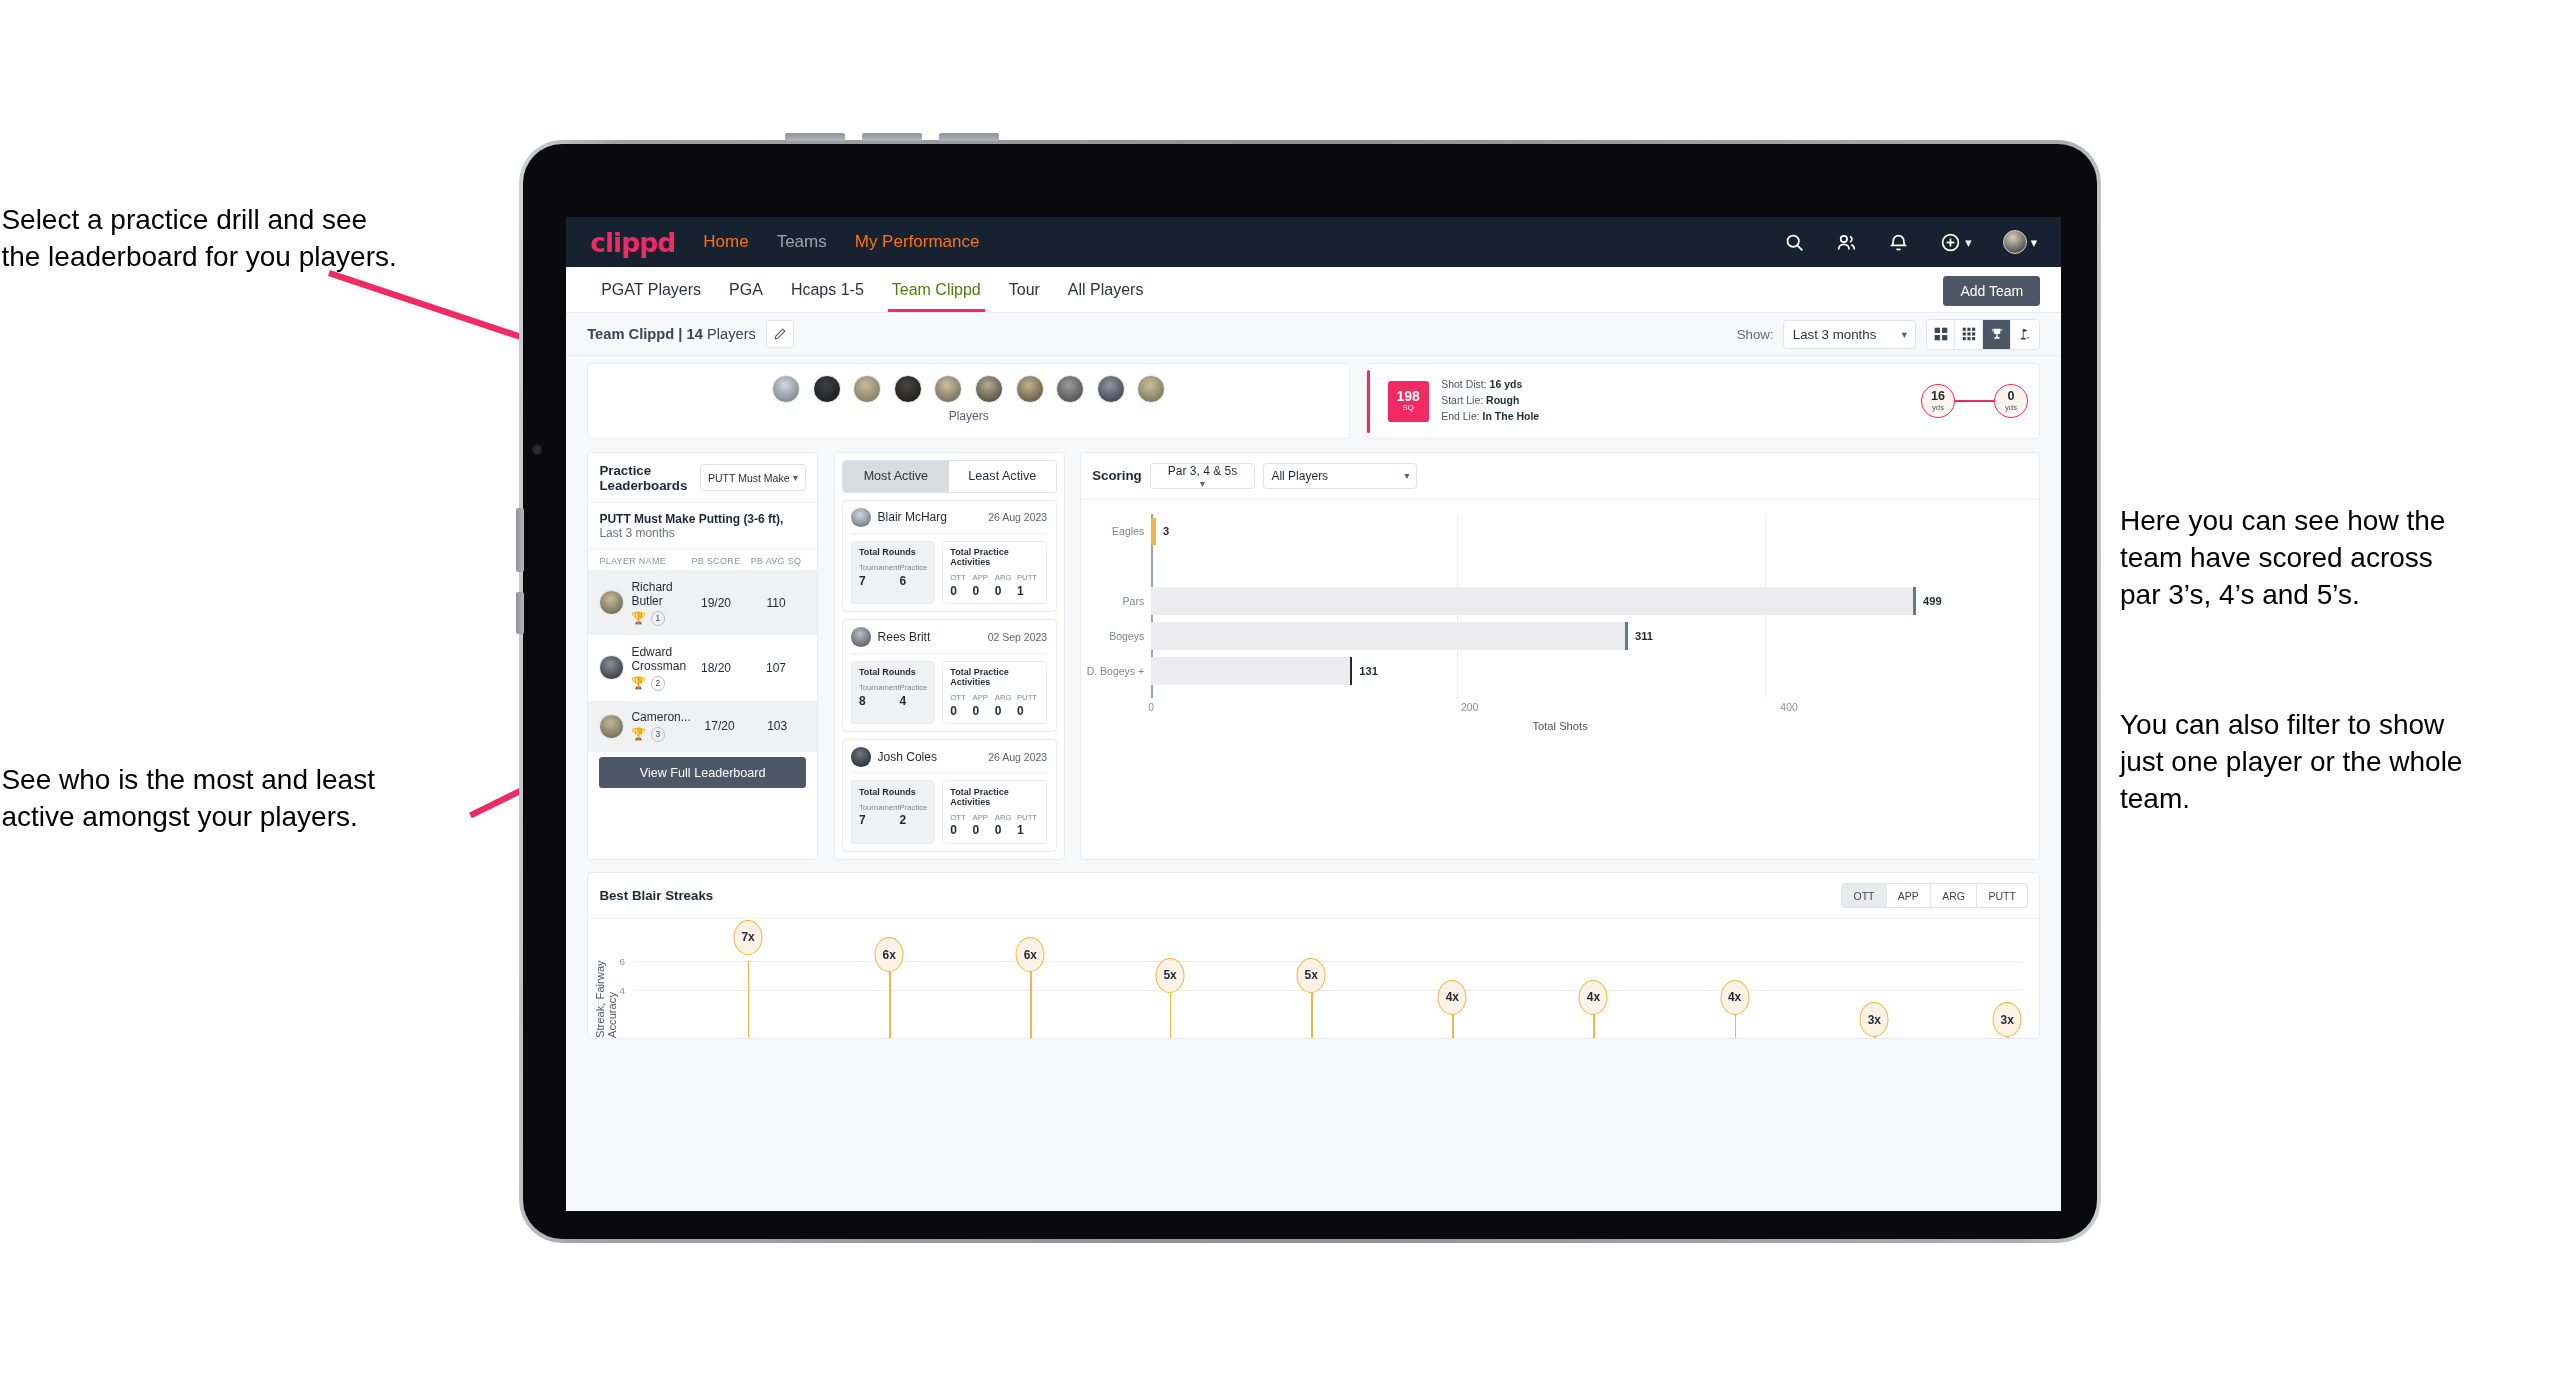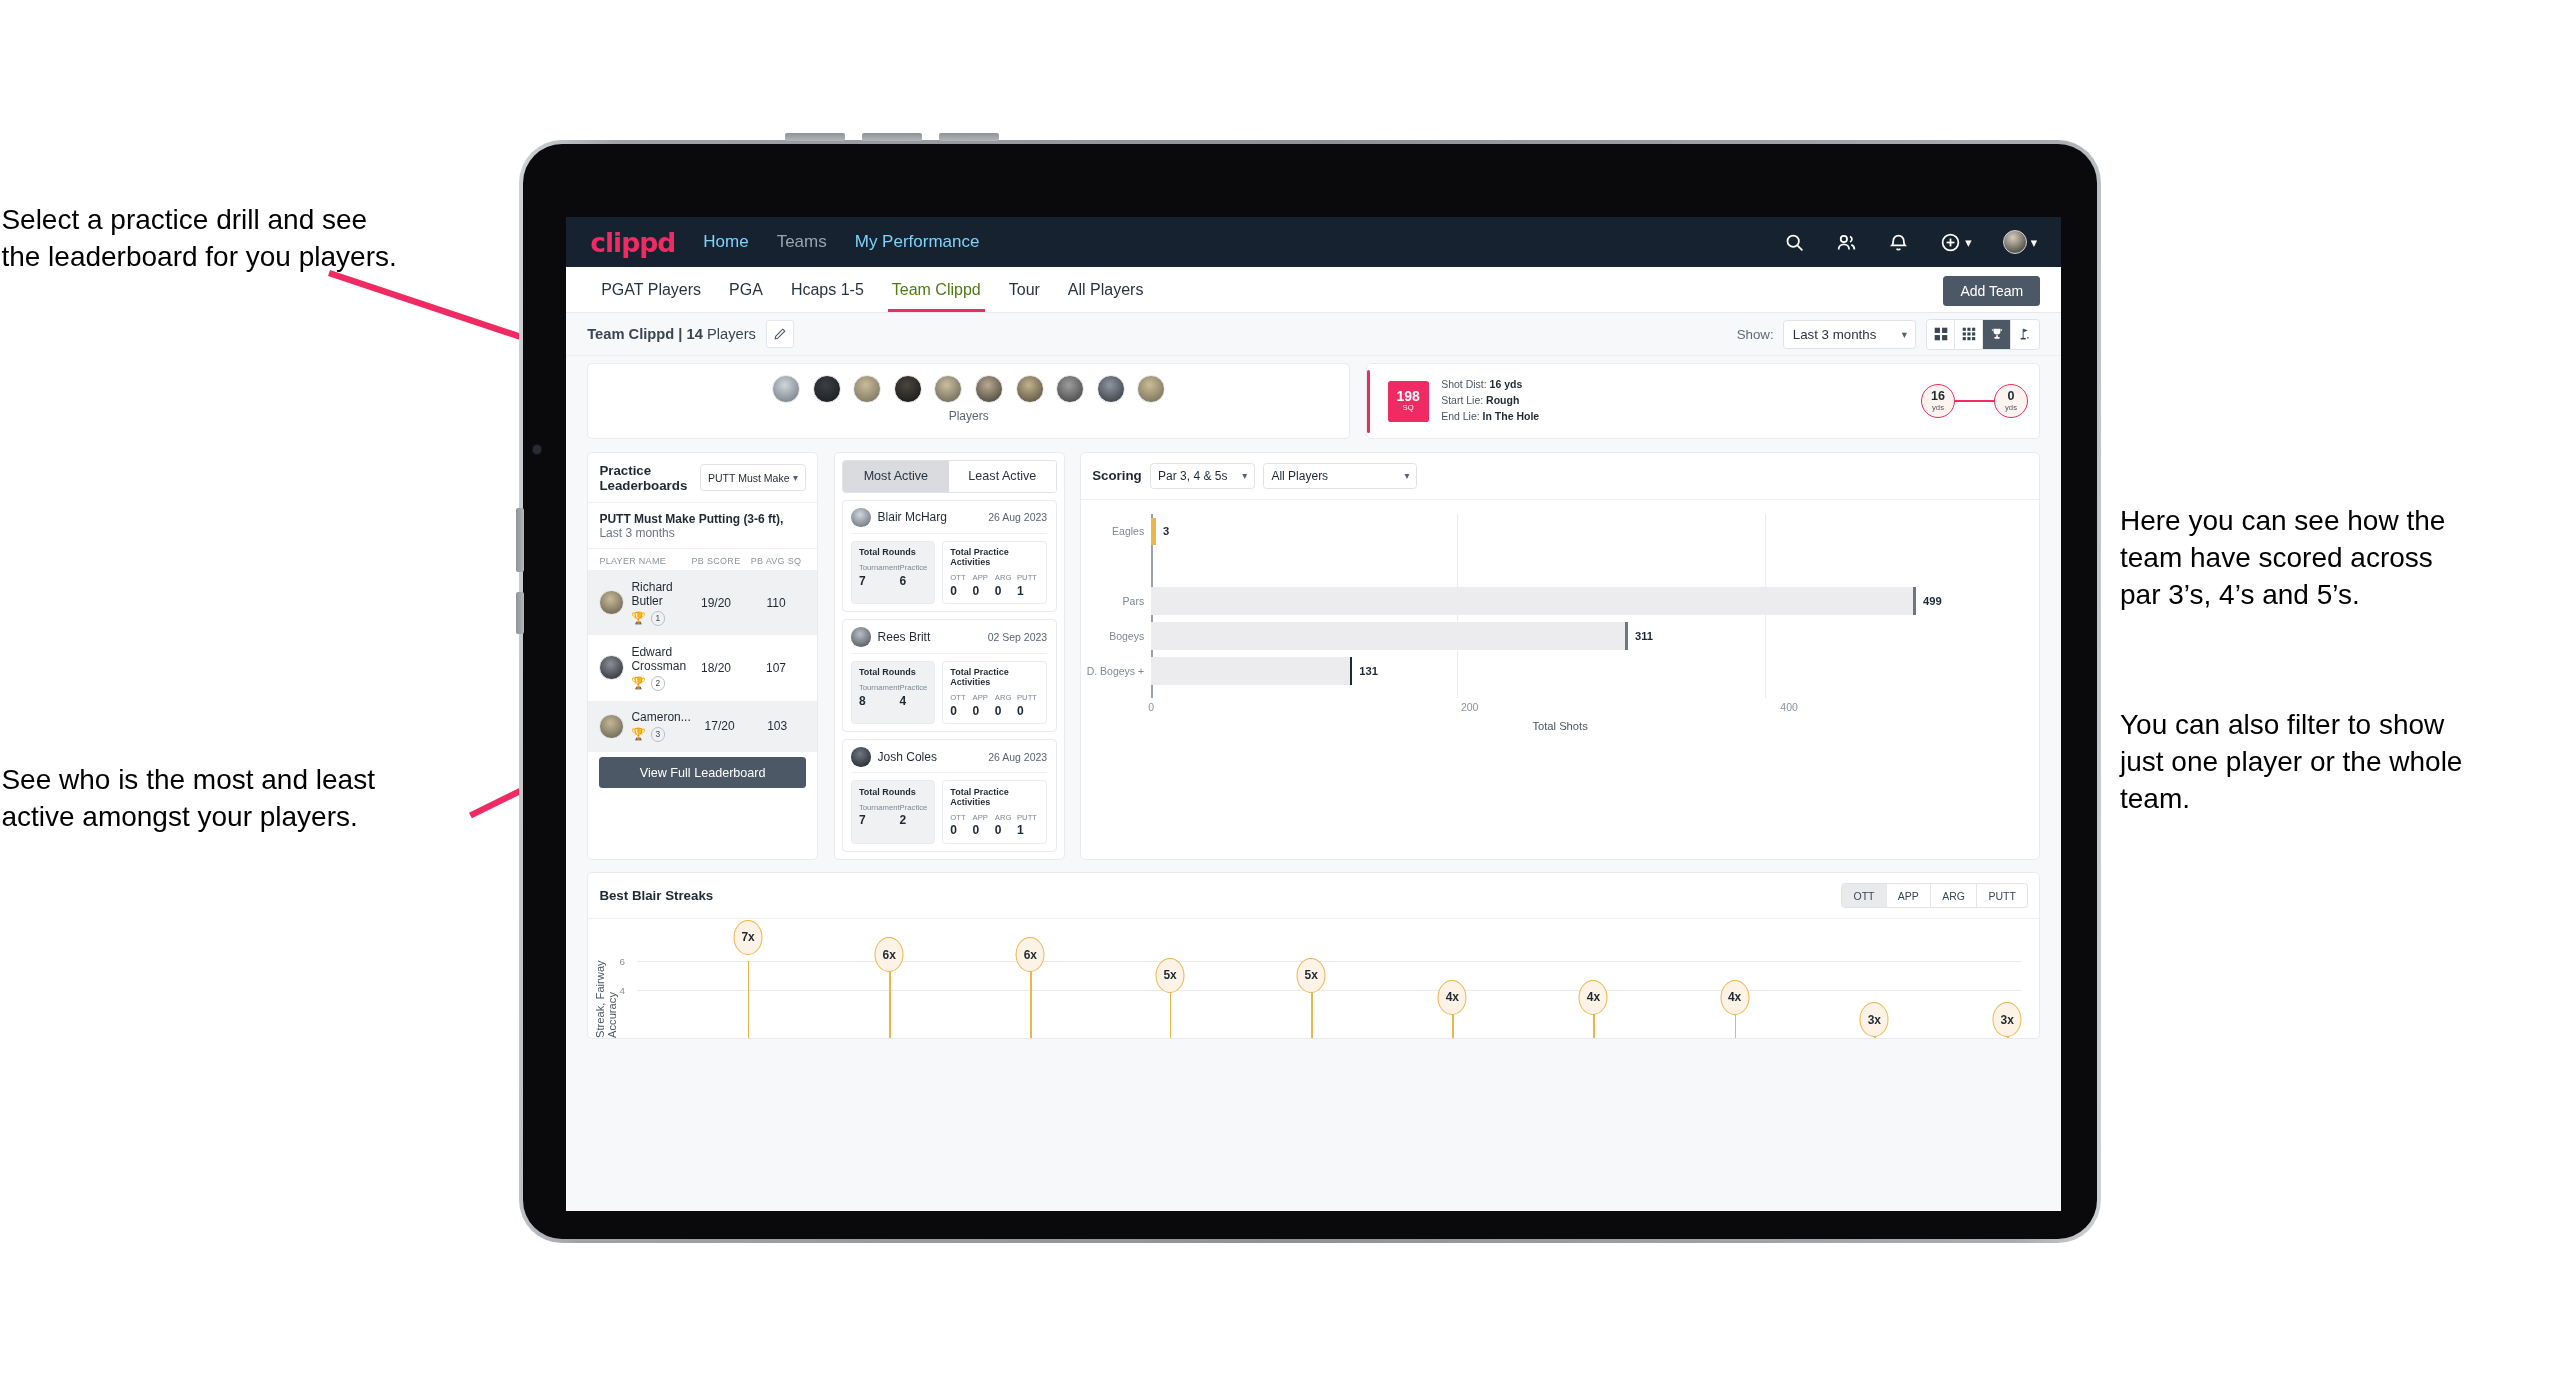--- a/index.html
+++ b/index.html
@@ -57,21 +57,21 @@
     background: #f7f8fa;
     overflow: hidden;
   }
 
   
   #navbar {
     height: 50px; background: #16222f;
     display: flex; align-items: center; padding: 0 24px;
   }
   #logo { font-size: 26.6px; font-weight: 700; color:#f02a62; letter-spacing:-1px; font-family:"DejaVu Sans", sans-serif; }
-  .navlink { font-size: 17px; color:#7dd3fc; margin-left: 28px; }
+  .navlink { font-size: 17px; color:#f97316; margin-left: 28px; }
   .navlink.dim { color:#9aa4ae; }
   #nav-right { margin-left:auto; display:flex; align-items:center; gap: 31px; }
   .navicon { width:21px; height:21px; display:block; }
   #avatar-nav {
     width:24px;height:24px;border-radius:50%;
     background: radial-gradient(circle at 40% 30%, #d8cdbe, #5c5a52 70%);
     border:1.4px solid #cfd3d7;
   }
   .caret { color:#fff; font-size:12.6px; margin-left:4.2px; }
 
@@ -619,21 +619,21 @@
                         </div>
                     </div>
                   </div>
                 </div>
               </div>
             </div>
 
             <div class="card" id="score-card">
               <div id="score-head">
                 <div class="card-title">Scoring</div>
-                <div class="select-box" style="width:105px;">
+                <div class="select-box" style="width:105px;flex-direction:column;">
                   <span>Par 3, 4 &amp; 5s</span>
                   <span style="font-size:9.8px;color:#566070;">▾</span>
                 </div>
                 <div class="select-box" style="width:154px;">
                   <span>All Players</span>
                   <span style="font-size:9.8px;color:#566070;">▾</span>
                 </div>
               </div>
 
               <div id="chart-area">

